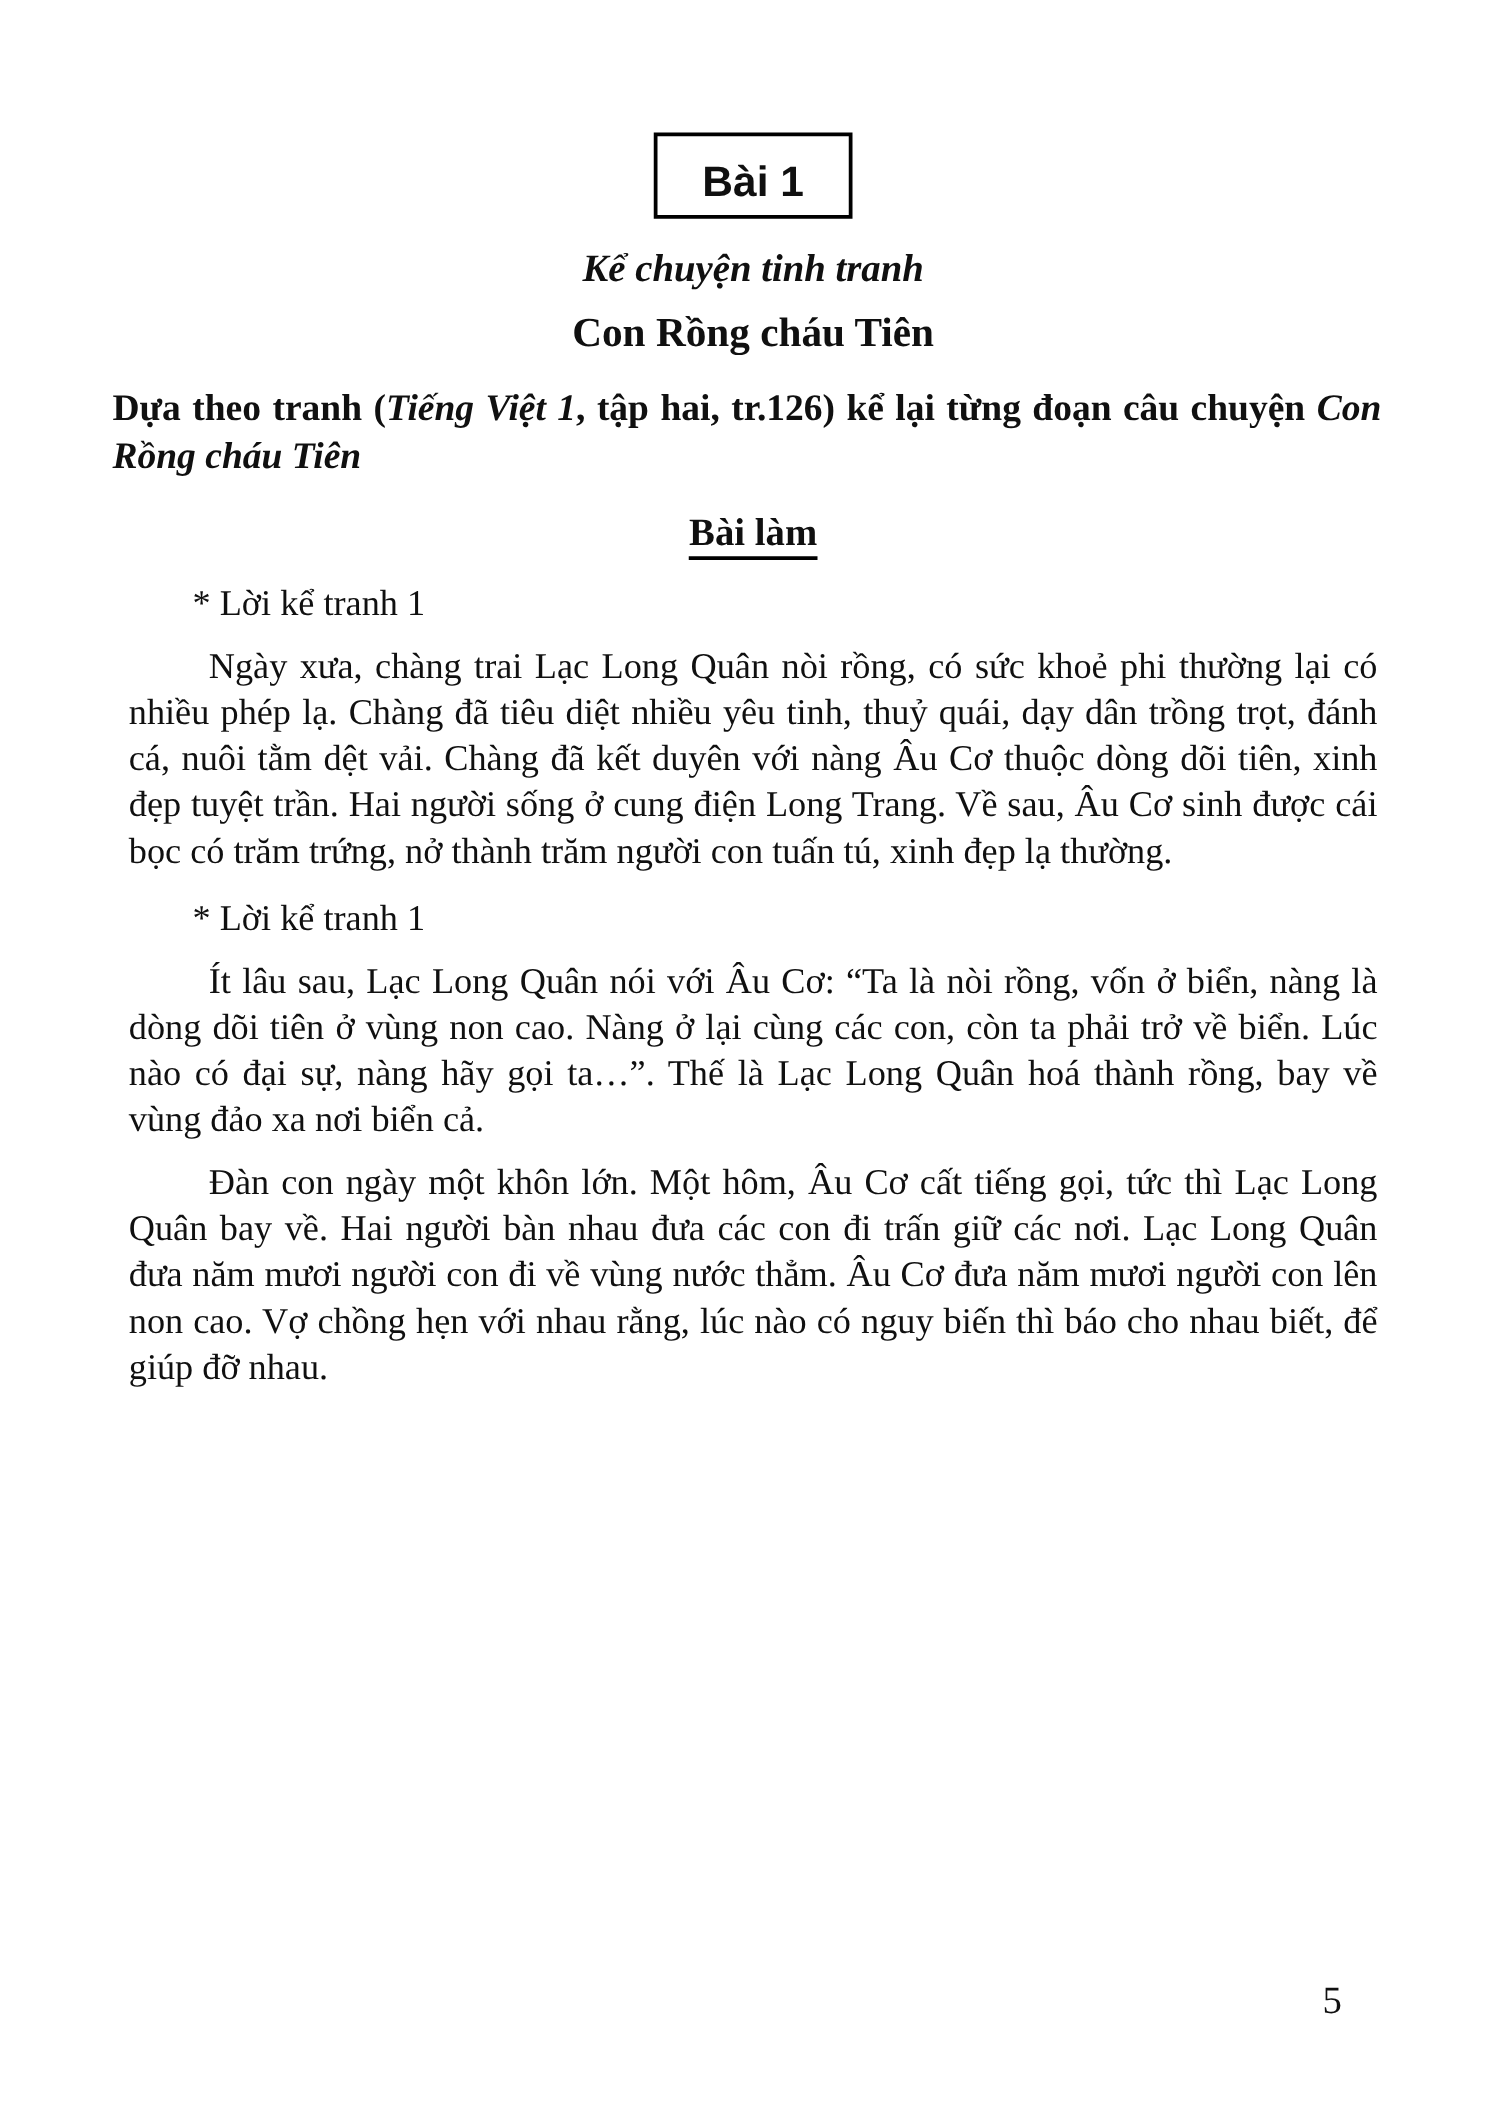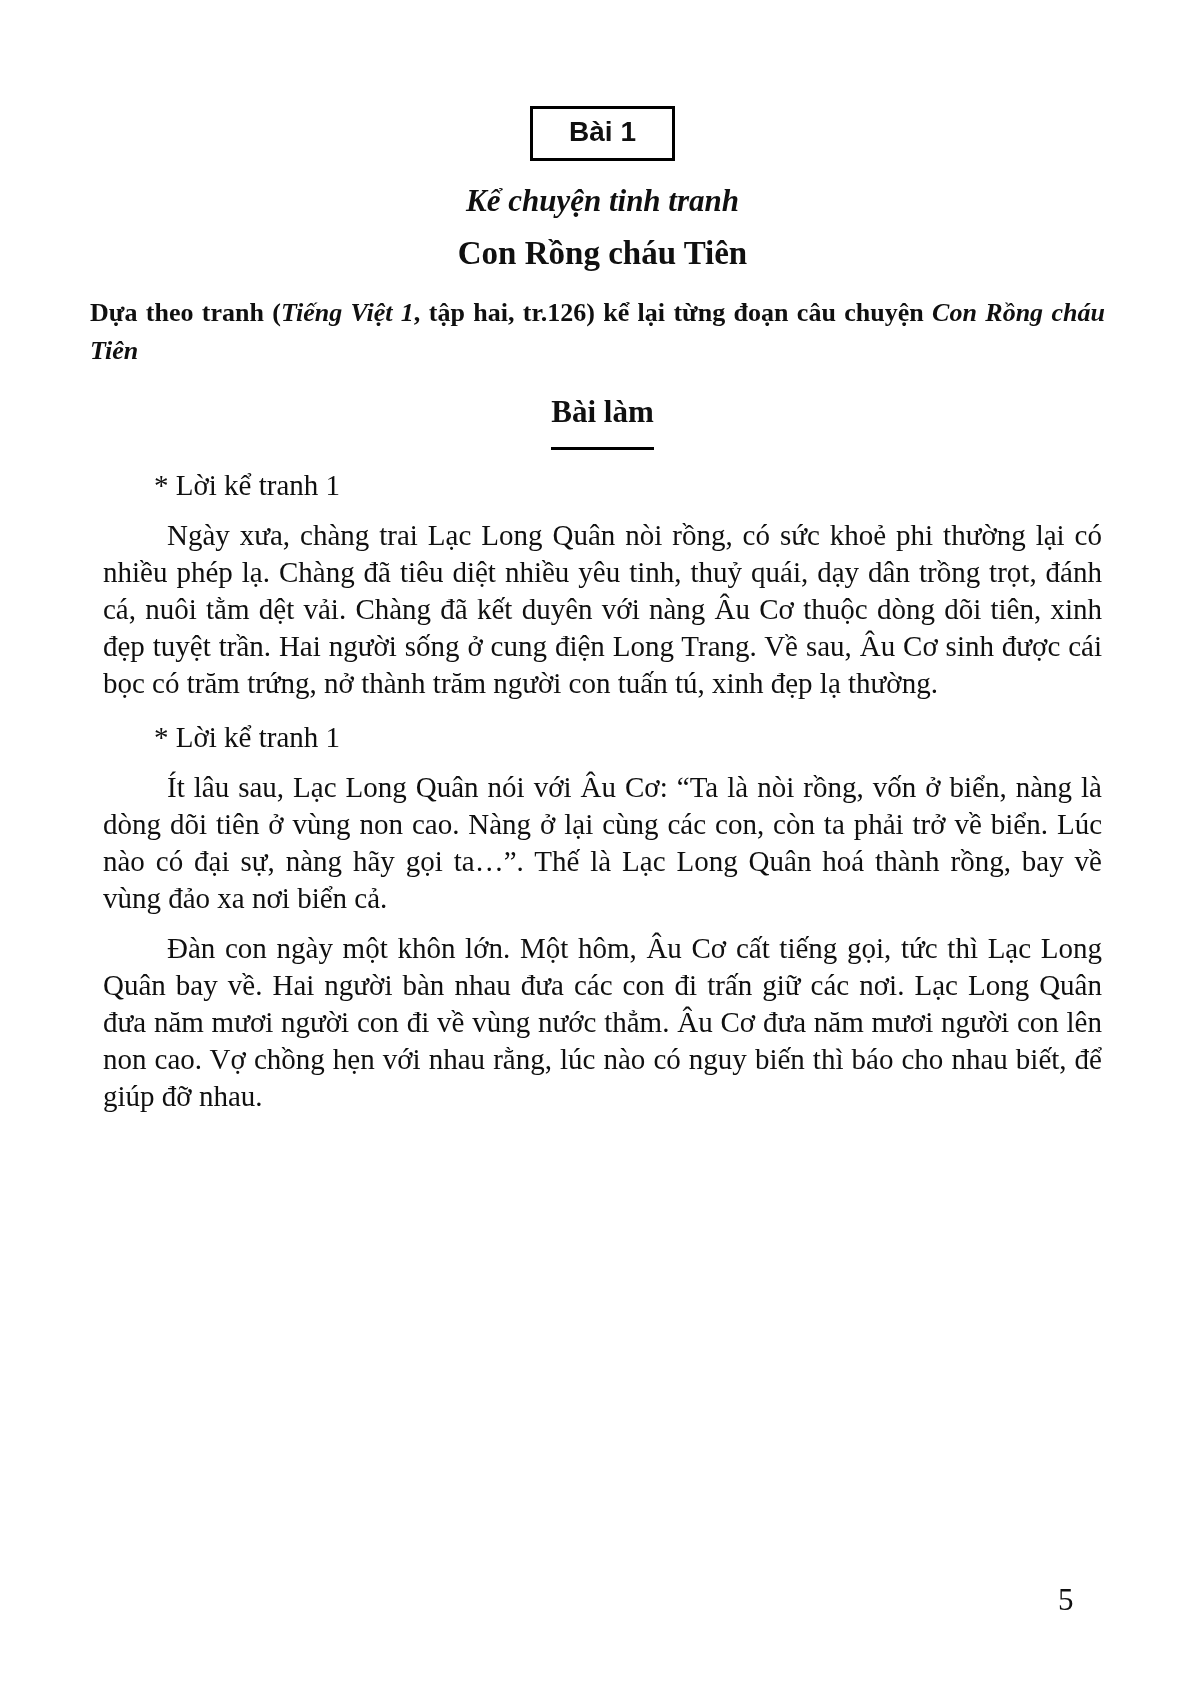--- a/index.html
+++ b/index.html
@@ -15,57 +15,57 @@
   }
   .content {
     padding: 106px 85px 0 90px;
     width: 1025px;
     box-sizing: content-box;
   }
   .lesson-box-wrap { text-align: center; }
   .lesson-box {
     display: inline-block;
     border: 3px solid #000;
-    padding: 3px 36px 6px 36px;
+    padding: 17px 36px 6px 36px;
     font-family: "Liberation Sans", sans-serif;
     font-weight: bold;
-    font-size: 28px;
+    font-size: 34px;
     line-height: 40px;
   }
   .subtitle {
     margin: 22px 0 0 0;
     text-align: center;
     font-size: 31px;
     font-weight: bold;
     font-style: italic;
     line-height: 36px;
   }
   .story-title {
     margin: 15px 0 0 0;
     text-align: center;
     font-size: 33px;
     font-weight: bold;
     line-height: 38px;
   }
   .instruction {
     margin: 22px 10px 0 0;
-    font-size: 26px;
+    font-size: 30px;
     font-weight: bold;
     line-height: 38px;
     text-align: justify;
   }
   .instruction .bi { font-style: italic; }
   .bailam-wrap { text-align: center; margin-top: 24px; }
   .bailam {
     display: inline-block;
     font-size: 31px;
     font-weight: bold;
     line-height: 36px;
     border-bottom: 3px solid #000;
-    padding-bottom: 17px;
+    padding-bottom: 1px;
   }
   .section-label {
     margin: 17px 0 9px 64px;
     font-size: 29px;
     line-height: 37px;
   }
   .section-text {
     margin: 13px;
     font-size: 29px;
     line-height: 37px;

